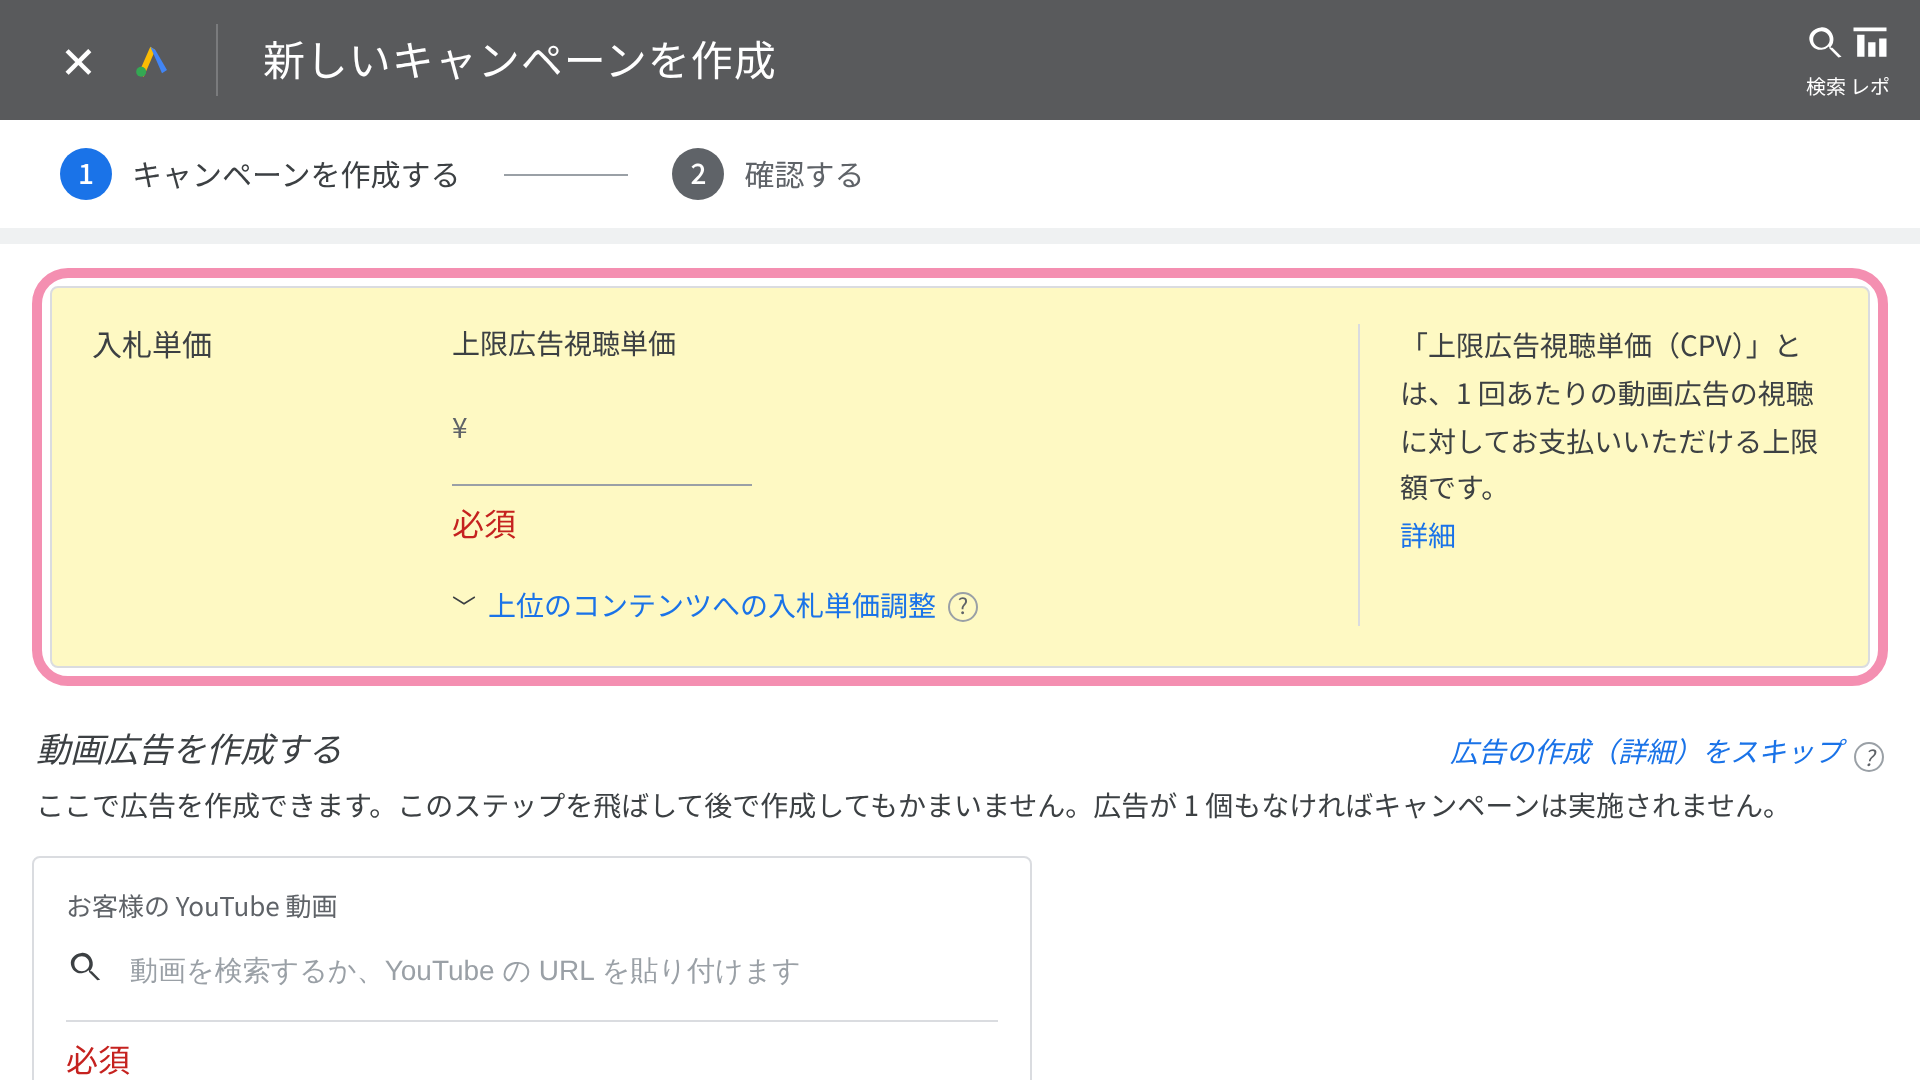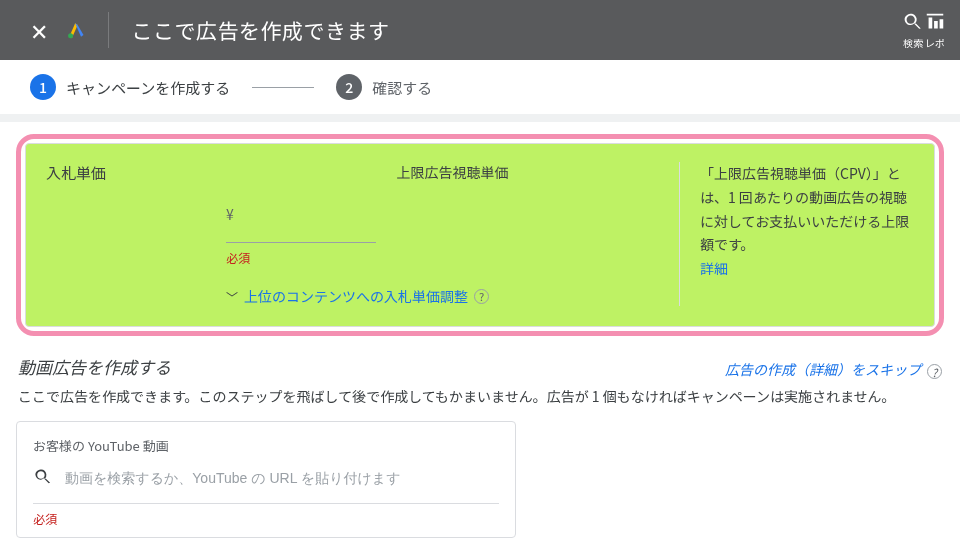--- a/index.html
+++ b/index.html
@@ -66,34 +66,34 @@
   .content { padding: 12px 16px 0 16px; }
   .highlight {
     border:5px solid #f48fb1;
     border-radius:18px;
     padding: 4px;
     margin-bottom: 18px;
   }
   .card {
     border:1px solid #dadce0;
     border-radius:4px;
-    background:#bef264;
+    background:#fef9c3;
     padding: 18px 20px 20px 20px;
     display:flex;
   }
   .card-left {
     width: 180px;
     font-size:15px;
     color:#3c4043;
   }
   .card-mid { flex:1; }
-  .sub-label { font-size:14px; color:#3c4043; margin-bottom:22px;text-align:center; }
+  .sub-label { font-size:14px; color:#3c4043; margin-bottom:22px; }
   .currency { color:#5f6368; font-size:14px; }
   .uline { height:1px; background:#9aa0a6; margin-top:18px; width:150px; }
-  .req { color:#c5221f; font-size:12px; margin-top:6px; }
+  .req { color:#c5221f; font-size:16px; margin-top:6px; }
   .exp {
     display:flex; align-items:center; margin-top:20px;
     color:#1a73e8; cursor:pointer;
   }
   .exp .chev {
     font-size:12px; margin-right:6px; color:#3c4043;
   }
   .help-icn {
     display:inline-flex; width:15px; height:15px; border:1px solid #9aa0a6;
     border-radius:50%; color:#5f6368; font-size:11px;
@@ -134,21 +134,21 @@
 <body>
 
 <div class="appbar">
   <div class="close-x">✕</div>
   <svg class="logo" viewBox="0 0 24 24">
     <path fill="#fbbc04" d="M4 20 L11 4 L14 6 L7 22 Z"></path>
     <path fill="#4285f4" d="M14 6 L11 4 L18 20 L21 18 Z"></path>
     <circle cx="5.5" cy="19" r="3" fill="#34a853"></circle>
   </svg>
   <div class="vline"></div>
-  <div class="title">ここで広告を作成できます</div>
+  <div class="title">新しいキャンペーンを作成</div>
   <div class="appbar-spacer"></div>
   <div class="tool">
     <svg viewBox="0 0 24 24">
         <path d="M15.5 14h-.79l-.28-.27a6.471 6.471 0 001.57-5.18C15.44 5.09 12.55 2.5 9.24 2.94 5.09 3.49 2.5 6.38 2.94 9.69c.44 3.31 3.33 5.9 6.64 5.46a6.466 6.466 0 003.95-1.85l.27.28v.79l5 4.99L20.49 19l-4.99-5zm-6 0C7.01 14 5 11.99 5 9.5S7.01 5 9.5 5 14 7.01 14 9.5 11.99 14 9.5 14z"></path>
       </svg>
     <span>検索</span>
   </div>
   <div class="tool">
     <svg viewBox="0 0 24 24">
         <path d="M3 3h18v2H3zm2 4h4v12H5zm6 4h4v8h-4zm6-2h4v10h-4z"></path>

